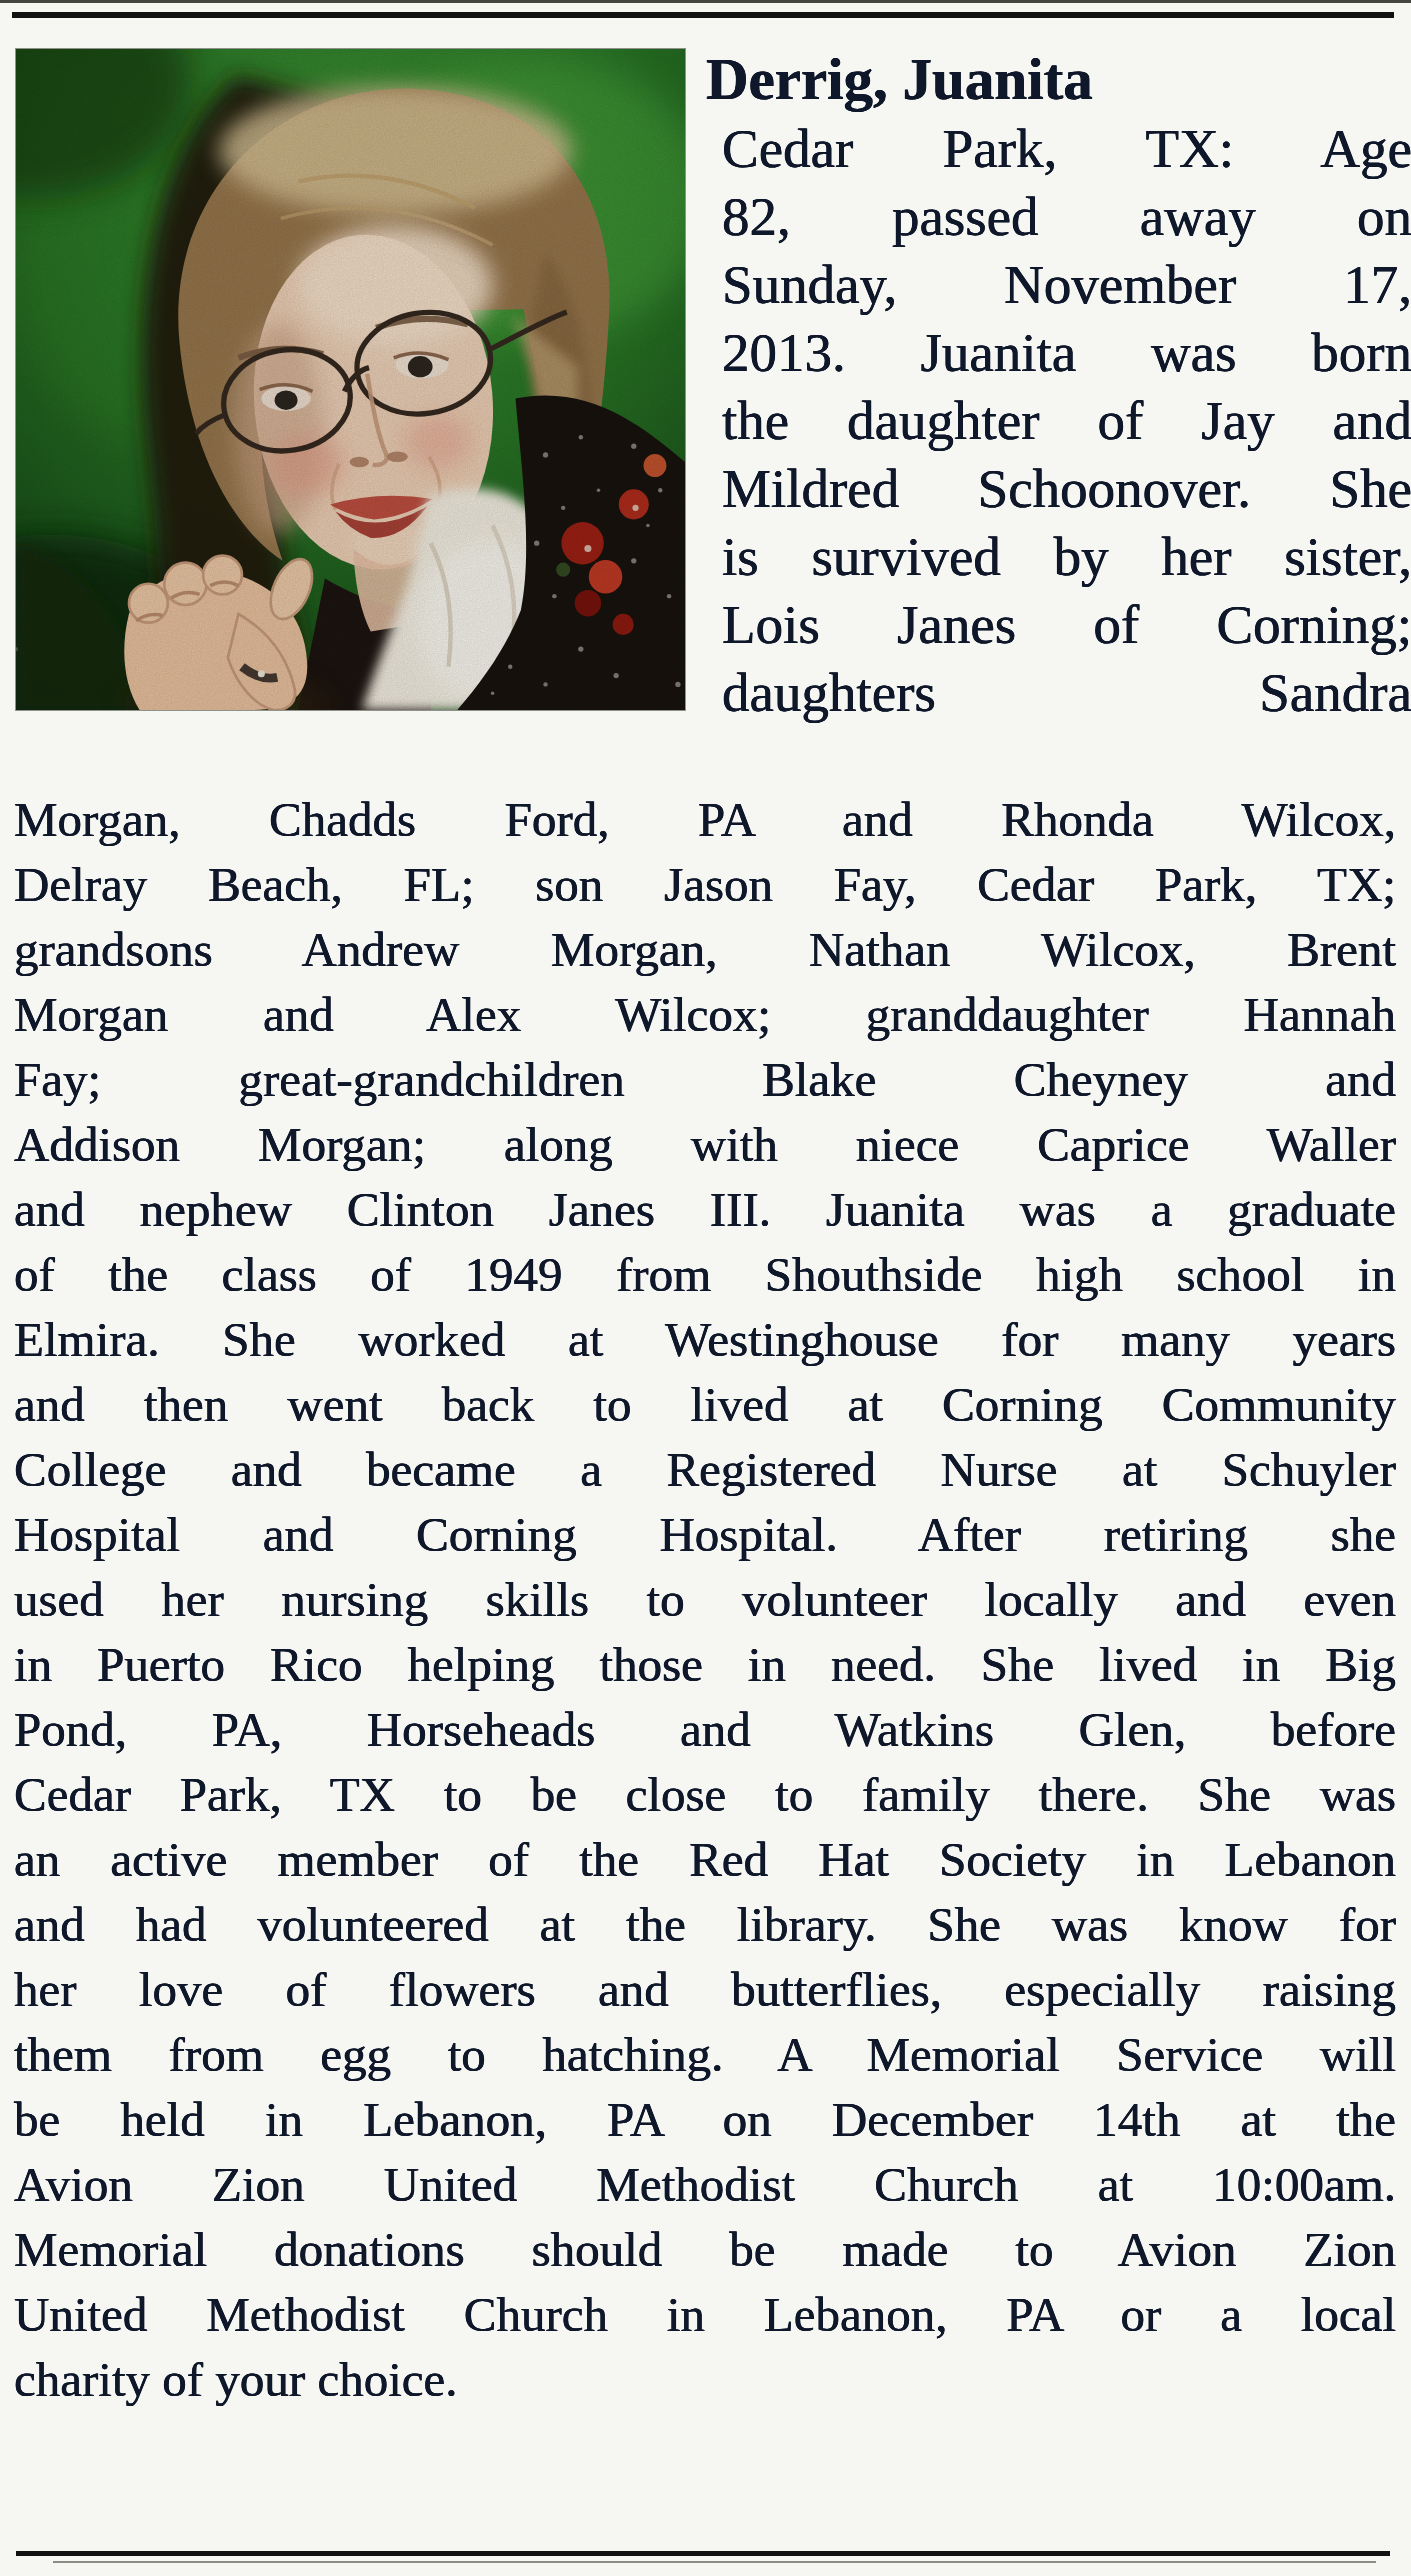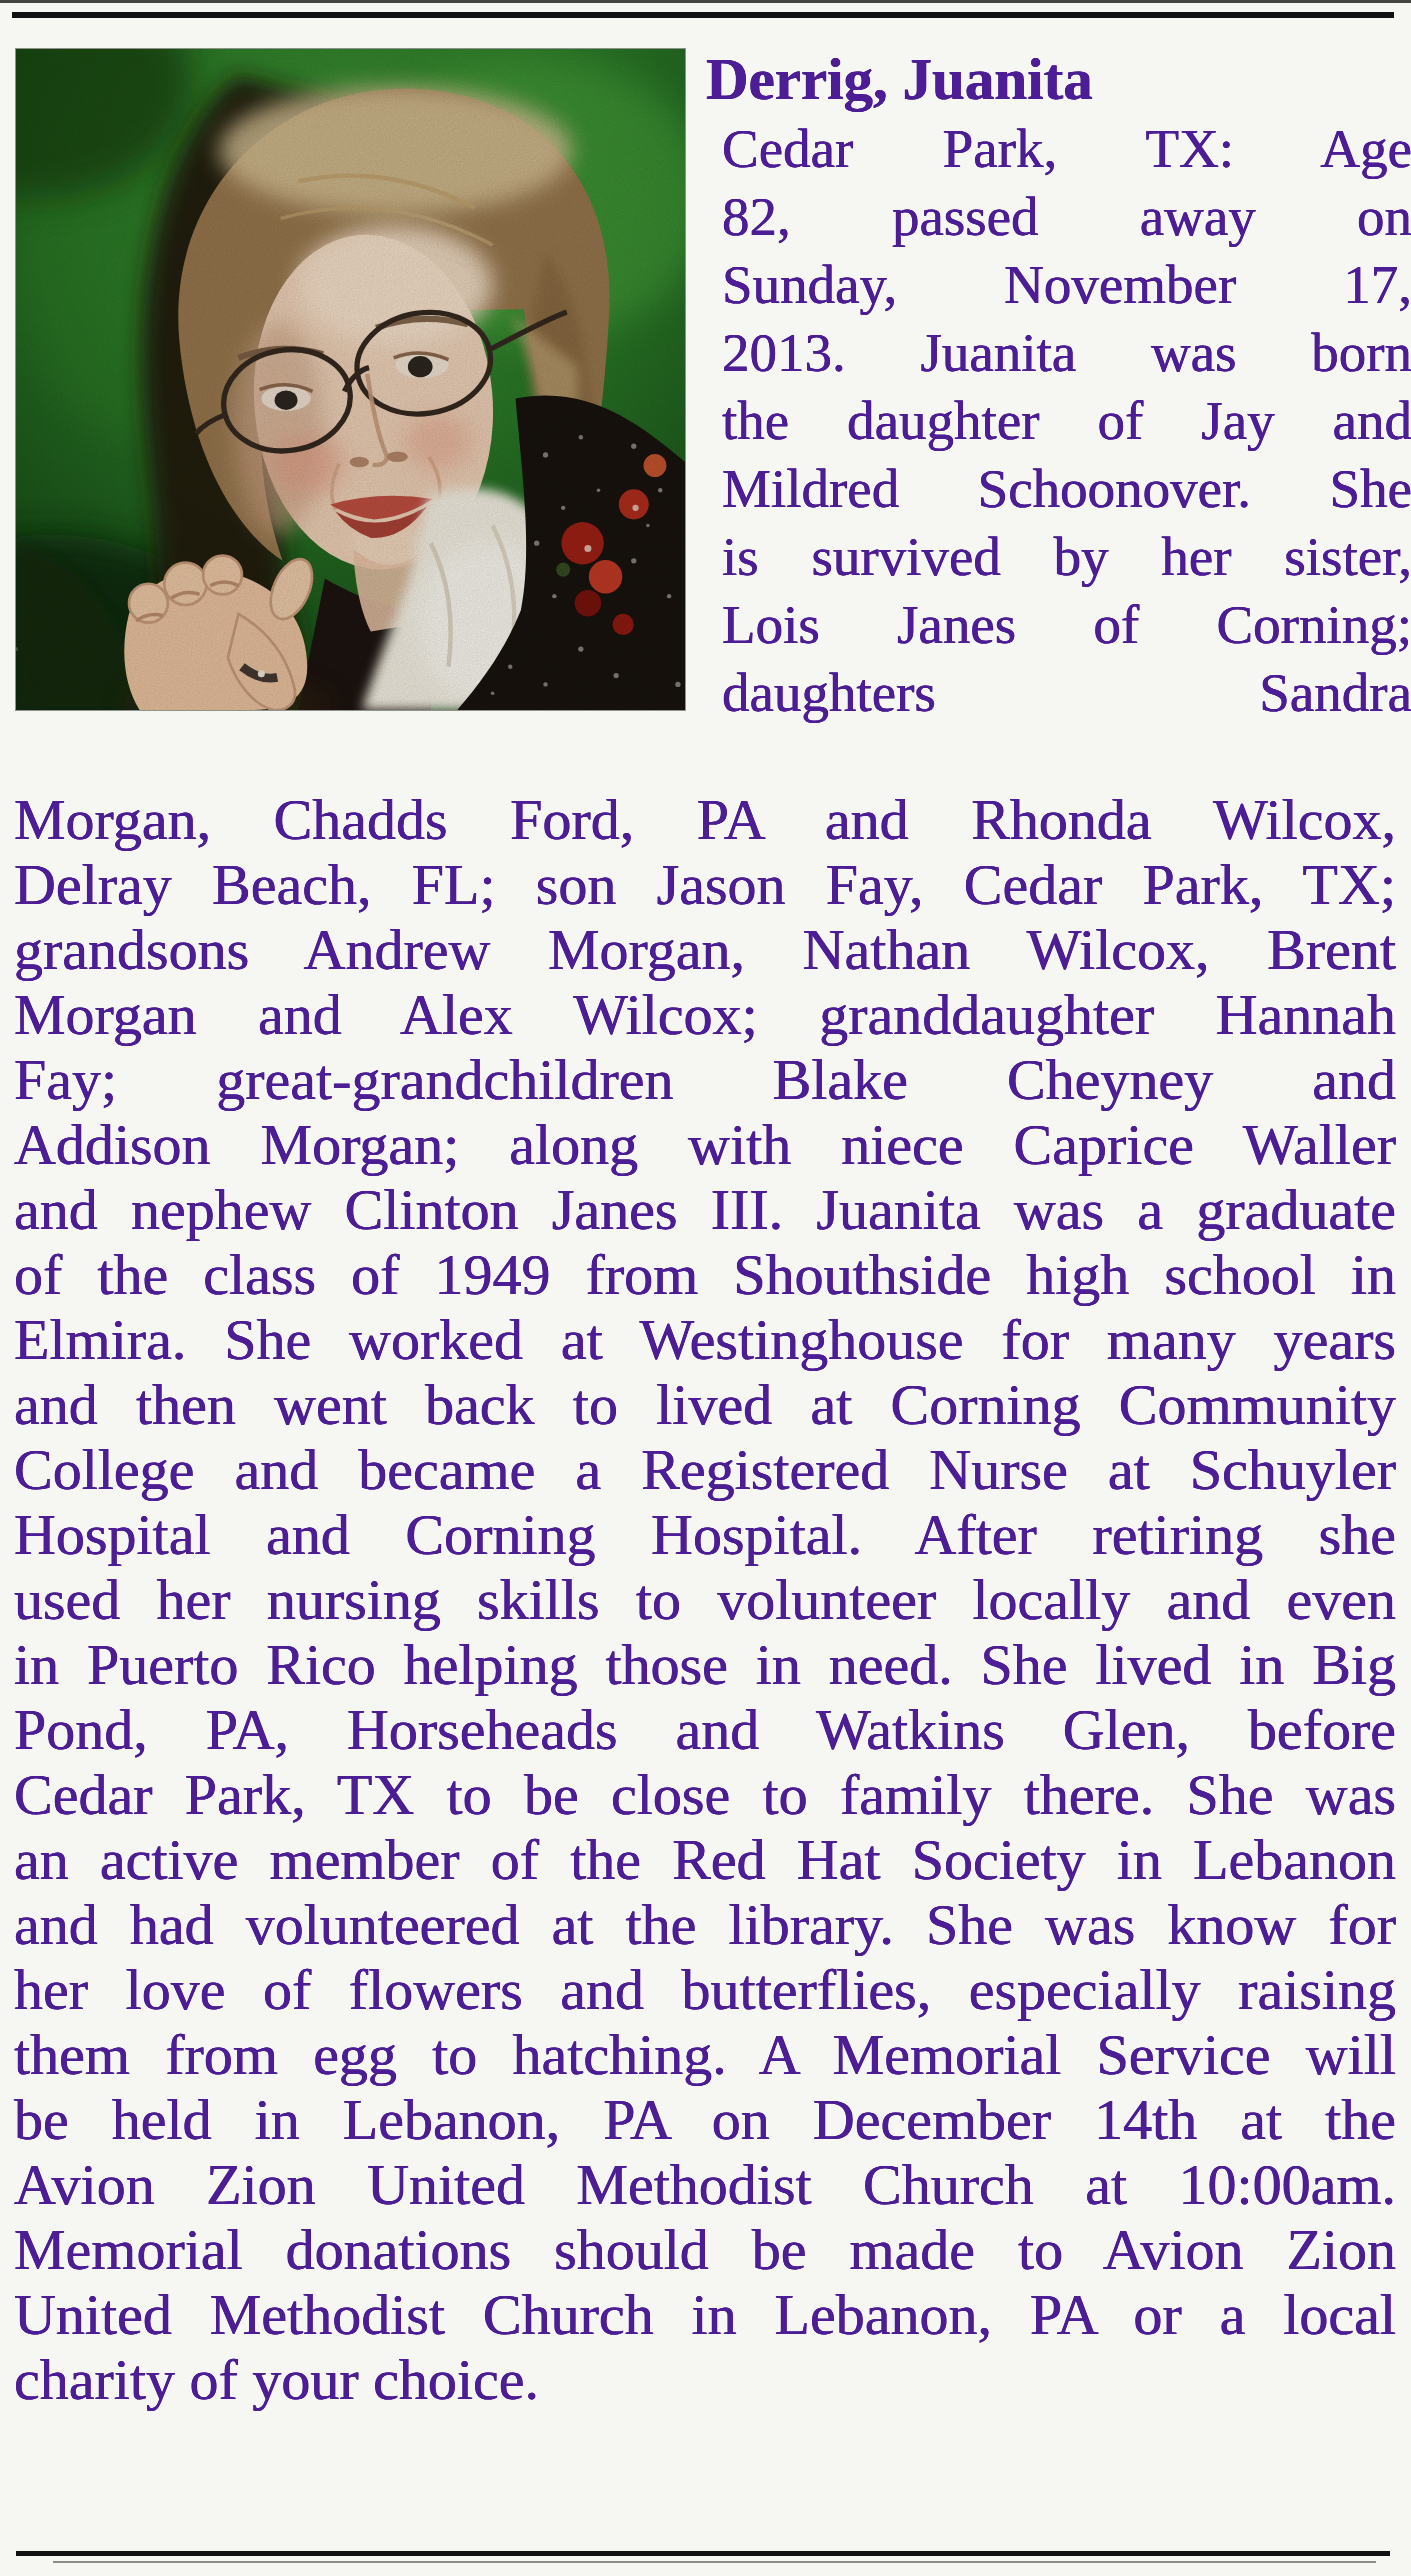--- a/index.html
+++ b/index.html
@@ -1,21 +1,21 @@
 <!DOCTYPE html>
 <html style="font-size:14px"><head>
 <meta charset="utf-8">
 <style>
   html,body{margin:0;padding:0;background:#e9e9e6;}
   .page{
     position:relative;
     width:1412px;height:2576px;
     background:#f6f6f2;
     font-family:"Liberation Serif","DejaVu Serif",serif;
-    color:#4c1d95;
+    color:#0f172a;
     overflow:hidden;
   }
   .ink{ text-shadow:0.3px 0 0 currentColor, -0.3px 0 0 currentColor; }
 
   .rule{position:absolute;}
   .rule-top-thin{left:0;top:0;width:1412px;height:2.6px;background:#45453f;}
   .rule-top{left:12.4px;top:11.5px;width:1382px;height:6.2px;background:#111;}
   .rule-bottom{left:16px;top:2551px;width:1374px;height:5.3px;background:#111;}
   .rule-bottom-thin{left:53px;top:2561px;width:1323px;height:1.8px;background:#8d8d88;}
 
@@ -30,21 +30,21 @@
     position:absolute;left:706px;top:44px;width:692px;margin:0;
     font-size:59px;line-height:71px;font-weight:700;
     white-space:nowrap;
   }
   .col-lines{
     position:absolute;left:706px;top:115px;width:690px;
     font-size:55px;line-height:68px;margin-left:16px;
   }
   .full-lines{
     position:absolute;left:14px;top:787px;width:1382px;
-    font-size:58px;line-height:65px;
+    font-size:49px;line-height:65px;
   }
   .line{
     text-align:justify;
     -moz-text-align-last:justify;
     text-align-last:justify;
     height:1em;height:auto;
     white-space:nowrap; 
     overflow:visible;
   }
   

